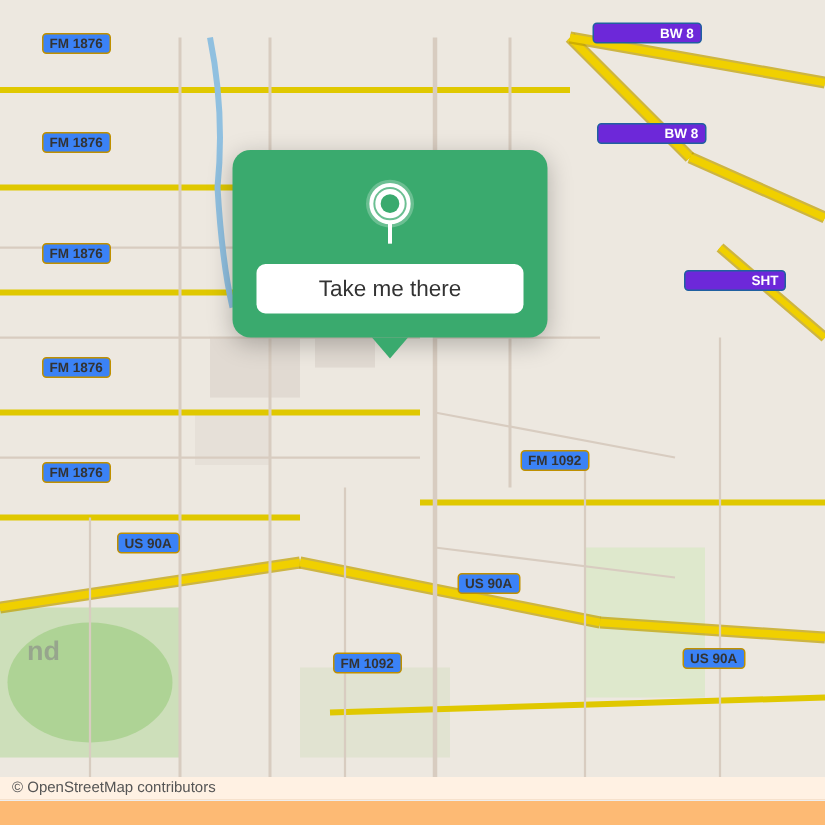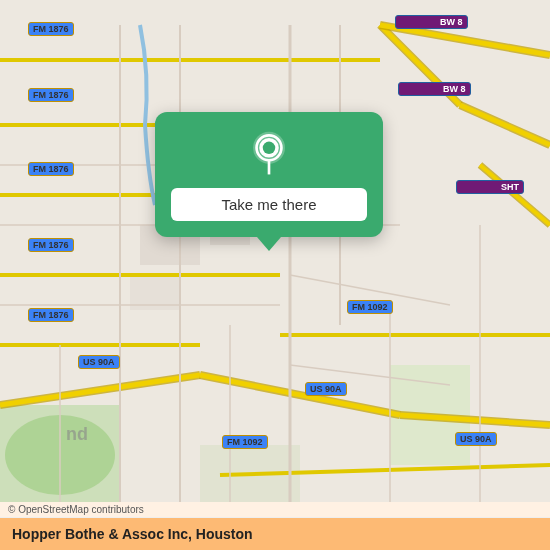--- a/index.html
+++ b/index.html
@@ -31,23 +31,23 @@
     .map-svg {
       position: absolute;
       top: 0; left: 0;
       width: 100%;
       height: 100%;
     }
 
     
     .popup-card {
       position: absolute;
-      top: 112px;
+      top: 100px;
       left: 155px;
-      width: 228px;
+      width: 210px;
       background: #3aaa6e;
       border-radius: 12px;
       display: flex;
       flex-direction: column;
       align-items: center;
       padding: 18px 16px 16px;
       box-shadow: 0 4px 16px rgba(0,0,0,0.25);
       z-index: 10;
     }
 
@@ -137,21 +137,21 @@
       border-radius: 3px;
       font-size: 9px;
       font-weight: bold;
       color: #333;
       padding: 1px 4px;
       z-index: 5;
       white-space: nowrap;
     }
 
     .road-badge.blue {
-      background: #701a75;
+      background: #6d28d9;
       color: white;
       border-color: #2060a0;
       padding-left: 44px;
     }
   </style>
 </head>
 <body>
 
 <div id="map-container">
 
@@ -222,35 +222,34 @@
   <div class="road-badge" style="top:162px;left:28px">FM 1876</div>
   <div class="road-badge blue" style="top:180px;left:456px">SHT</div>
   <div class="road-badge" style="top:238px;left:28px">FM 1876</div>
   <div class="road-badge" style="top:300px;left:347px">FM 1092</div>
   <div class="road-badge" style="top:308px;left:28px">FM 1876</div>
   <div class="road-badge" style="top:355px;left:78px">US 90A</div>
   <div class="road-badge" style="top:382px;left:305px">US 90A</div>
   <div class="road-badge" style="top:435px;left:222px">FM 1092</div>
   <div class="road-badge" style="top:432px;left:455px">US 90A</div>
 
-  <div style="position:absolute;bottom:105px;left:18px;font-size:18px;font-weight:bold;color:#888;opacity:0.6;margin-left:48px;">nd</div>
+  <div style="position:absolute;bottom:105px;left:18px;font-size:18px;font-weight:bold;color:#888;opacity:0.6;">nd</div>
 
   <div class="popup-card">
 
     <svg class="pin-icon" viewBox="0 0 48 54">
       <circle cx="24" cy="20" r="18" fill="white" opacity="0.25"></circle>
       <circle cx="24" cy="20" r="11" fill="white"></circle>
       <circle cx="24" cy="20" r="7" fill="#3aaa6e"></circle>
       <circle cx="24" cy="20" r="14" fill="none" stroke="white" stroke-width="3"></circle>
       <path d="M24 34 Q24 48 24 50" stroke="white" stroke-width="3" fill="none"></path>
     </svg>
     <button class="take-me-there-btn">Take me there</button>
   </div>
 
   <div class="bottom-bar">
     <div class="attribution">
       <span>© OpenStreetMap contributors</span>
     </div>
     <div class="place-info">
-      <span class="place-name">Hopper Bothe &amp; Assoc Inc, Houston</span>
     </div>
   </div>
 </div>
 
 </body></html>

